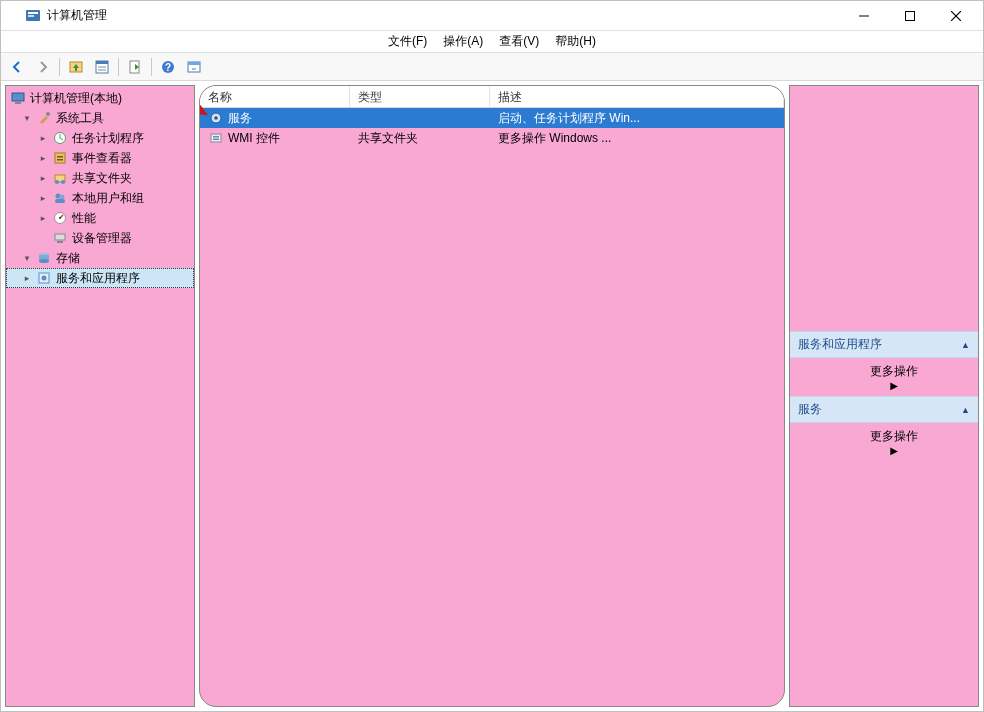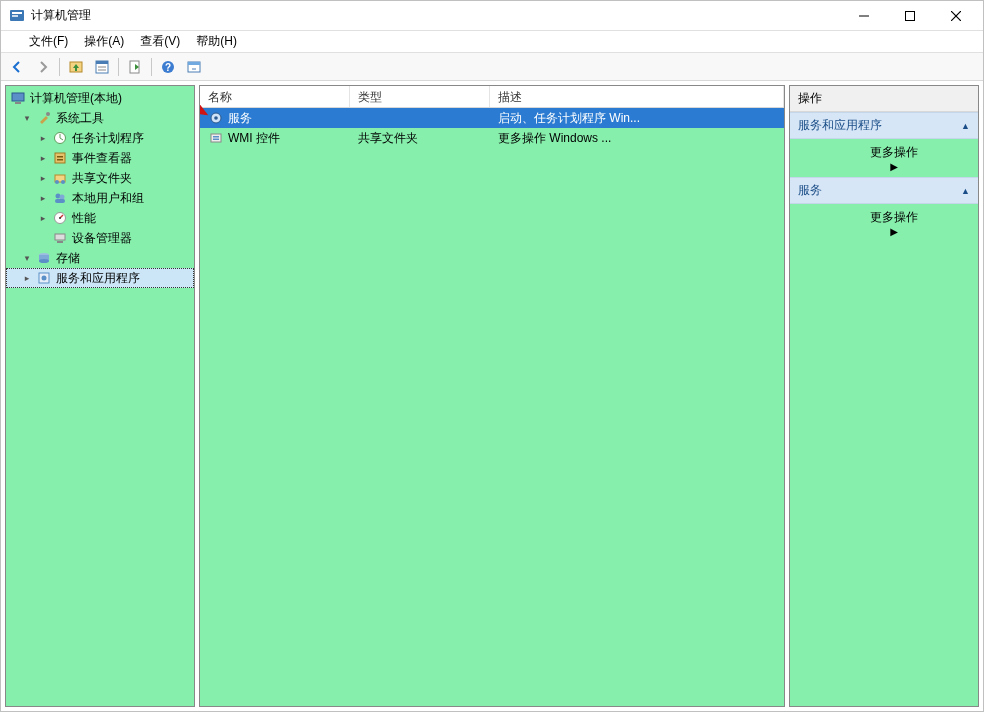--- a/index.html
+++ b/index.html
@@ -13,40 +13,41 @@
   border: 1px solid #c0c0c0;
   display: flex;
   flex-direction: column;
 }
 
 
 .titlebar {
   height: 30px;
   display: flex;
   align-items: center;
-  padding: 0 4px 0 8px;
+  padding: 0 4px 0 24px;
   border-bottom: 1px solid #e0e0e0;
 }
 .titlebar .app-icon { width: 16px; height: 16px; margin-right: 6px; }
 .titlebar .title { flex: 1; font-size: 12px; }
 .winbtns { display: flex; }
 .winbtn {
   width: 46px; height: 30px;
   display: flex; align-items: center; justify-content: center;
   cursor: default;
 }
 .winbtn svg { width: 10px; height: 10px; }
 
 
 .menubar {
   height: 22px;
   display: flex;
   align-items: center;
   padding: 0 20px;
   border-bottom: 1px solid #e0e0e0;
+  justify-content: center;
 }
 .menuitem { padding: 2px 8px; cursor: default; }
 
 
 .toolbar {
   height: 28px;
   display: flex;
   align-items: center;
   padding: 2px 4px;
   gap: 2px;
@@ -65,27 +66,28 @@
 
 .main {
   flex: 1;
   display: flex;
   padding: 4px;
   gap: 4px;
   overflow: hidden;
 }
 .pane {
   border: 1px solid #888;
-  background: #86efac;
+  background: #f9a8d4;
   display: flex;
   flex-direction: column;
   overflow: hidden;
+  justify-content: center;
 }
 .tree-pane { width: 190px; }
-.list-pane { flex: 1; }
+.list-pane { flex: 1; border-radius: 17px; }
 .actions-pane { width: 190px; }
 
 
 .tree { padding: 2px 0; overflow: auto; flex:1; }
 .tree-row {
   display: flex; align-items: center;
   height: 20px;
   padding-left: 2px;
   white-space: nowrap;
   cursor: default;
@@ -409,21 +411,20 @@
       <defs>
           <marker id="ah" markerWidth="8" markerHeight="8" refX="6" refY="3" orient="auto">
             <path d="M0 0 L7 3 L0 6 Z" fill="#d11515"></path>
           </marker>
         </defs>
       <line x1="6" y1="6" x2="56" y2="34" stroke="#d11515" stroke-width="2.5" marker-end="url(#ah)"></line>
     </svg>
   </div>
 
   <div class="pane actions-pane">
-    <div class="ap-title">操作</div>
     <div class="ap-section-head">
       <span>服务和应用程序</span>
       <span class="caret">▲</span>
     </div>
     <div class="ap-link">
       <span>更多操作</span>
       <span class="arrow">▶</span>
     </div>
     <div class="ap-section-head">
       <span>服务</span>

